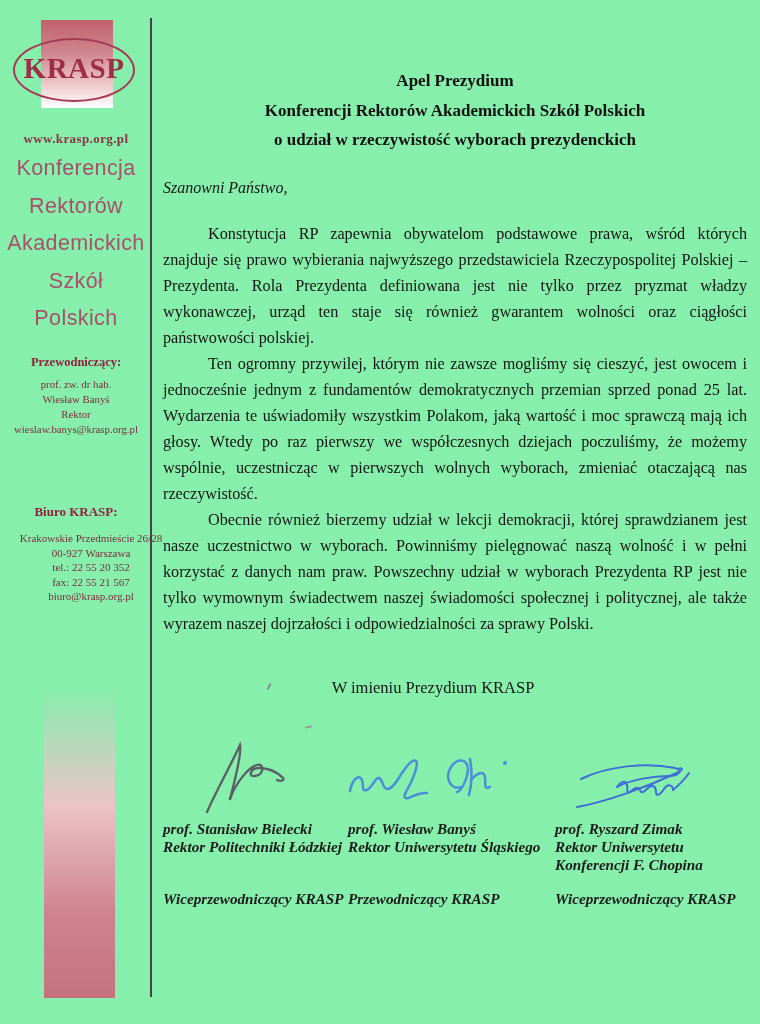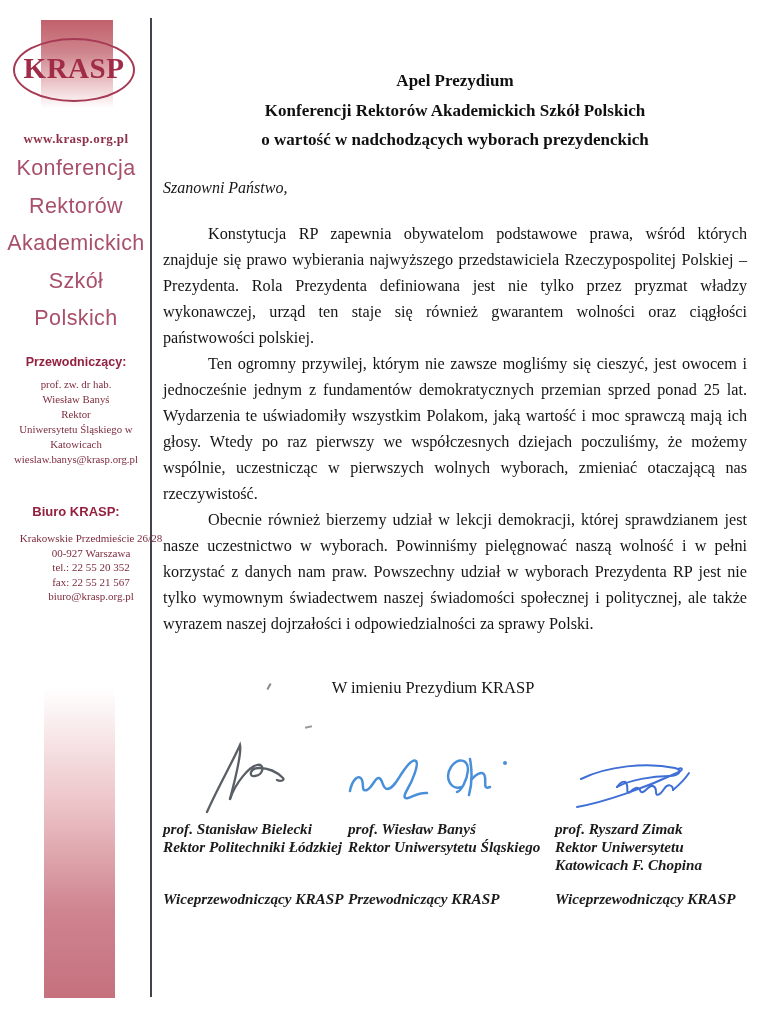--- a/index.html
+++ b/index.html
@@ -1,19 +1,19 @@
 <!DOCTYPE html>
 <html lang="pl"><head>
 <meta charset="utf-8">
 <style>
   * { margin:0; padding:0; box-sizing:border-box; }
   html,body { background:#e9e9e9; }
   .page {
     position:relative; width:760px; height:1024px; margin:0 auto;
-    background:#ffffff; overflow:hidden;
+    background:#86efac; overflow:hidden;
     font-family:"Liberation Serif", serif; color:#151515;
   }
 
   
   .bar-top {
     position:absolute; left:41px; top:20px; width:72px; height:88px;
     background:linear-gradient(180deg,#c2616c 0%,#cf868e 38%,#ecc6c9 72%,#ffffff 100%);
   }
   .bar-bottom {
     position:absolute; left:44px; top:688px; width:71px; height:310px;
@@ -35,21 +35,21 @@
     margin-top:16px;
   }
   .org-name {
     position:absolute; left:0; top:150px; width:152px; text-align:center;
     font-family:"Liberation Sans", sans-serif; font-size:21.5px;
     line-height:37.5px; color:#a8506b; letter-spacing:0.4px;
   }
   .side-heading {
     position:absolute; left:0; width:152px; text-align:center;
     font-weight:bold; font-size:12.5px; color:#93203f;
-    font-family:Liberation Sans, sans-serif;
+    font-family:Liberation Serif, serif;
   }
   .side-block {
     position:absolute; left:0; width:152px; text-align:center;
     font-size:10.8px; line-height:15px; color:#7e2c3e;
     font-family:"Liberation Serif", serif;
   }
   .divider {
     position:absolute; left:150px; top:18px; width:2px; height:979px;
     background:#46414b;
   }
@@ -113,40 +113,39 @@
     <div>Akademickich</div>
     <div>Szkół</div>
     <div>Polskich</div>
   </div>
 
   <div class="side-heading" style="top:355px;">Przewodniczący:</div>
   <div class="side-block" style="top:377px;">
     <div>prof. zw. dr hab.</div>
     <div>Wiesław Banyś</div>
     <div>Rektor</div>
-    <div>Uniwersytetu Śląskiego w Katowicach</div>
     <div>wieslaw.banys@krasp.org.pl</div>
   </div>
 
   <div class="side-heading" style="top:504px;font-size:13px;">Biuro KRASP:</div>
   <div class="side-block" style="top:531px;font-size:11px;line-height:14.5px;margin-left:15px;">
     <div>Krakowskie Przedmieście 26/28</div>
     <div>00-927 Warszawa</div>
     <div>tel.: 22 55 20 352</div>
     <div>fax: 22 55 21 567</div>
     <div>biuro@krasp.org.pl</div>
   </div>
 
   <div class="bar-bottom"></div>
   <div class="divider"></div>
 
   <div class="title">
     <div>Apel Prezydium</div>
     <div>Konferencji Rektorów Akademickich Szkół Polskich</div>
-    <div>o wartość w nadchodzących wyborach prezydenckich</div>
+    <div>o udział w rzeczywistość wyborach prezydenckich</div>
   </div>
 
   <div class="salutation">Szanowni Państwo,</div>
 
   <div class="body-text">
     <p>Konstytucja RP zapewnia obywatelom podstawowe prawa, wśród których znajduje się prawo wybierania najwyższego przedstawiciela Rzeczypospolitej Polskiej – Prezydenta. Rola Prezydenta definiowana jest nie tylko przez pryzmat władzy wykonawczej, urząd ten staje się również gwarantem wolności oraz ciągłości państwowości polskiej.</p>
     <p>Ten ogromny przywilej, którym nie zawsze mogliśmy się cieszyć, jest owocem i jednocześnie jednym z fundamentów demokratycznych przemian sprzed ponad 25 lat. Wydarzenia te uświadomiły wszystkim Polakom, jaką wartość i moc sprawczą mają ich głosy. Wtedy po raz pierwszy we współczesnych dziejach poczuliśmy, że możemy wspólnie, uczestnicząc w pierwszych wolnych wyborach, zmieniać otaczającą nas rzeczywistość.</p>
     <p>Obecnie również bierzemy udział w lekcji demokracji, której sprawdzianem jest nasze uczestnictwo w wyborach. Powinniśmy pielęgnować naszą wolność i w pełni korzystać z danych nam praw. Powszechny udział w wyborach Prezydenta RP jest nie tylko wymownym świadectwem naszej świadomości społecznej i politycznej, ale także wyrazem naszej dojrzałości i odpowiedzialności za sprawy Polski.</p>
   </div>
 
@@ -194,19 +193,19 @@
         <g fill="none" stroke-width="2" stroke-linecap="round" stroke="#3f6fd6">
           <path d="M8,24 C34,11 74,7 102,13 C110,15 107,21 96,21 C80,21 56,25 44,32"></path>
           <path d="M44,32 C48,26 53,25 54,30 C55,35 53,39 57,37 C61,33 65,31 67,35 C68,39 71,37 75,33 C79,29 83,31 83,37 C83,42 87,40 91,34 C95,28 100,30 100,35"></path>
           <path d="M4,52 C32,47 72,33 106,17 C110,15 110,12 105,14"></path>
           <path d="M100,35 C106,30 112,24 116,18"></path>
         </g>
       </svg>
       <div class="sig-text">
         <div>prof. Ryszard Zimak</div>
         <div>Rektor Uniwersytetu</div>
-        <div>Katowicach F. Chopina</div>
+        <div>Konferencji F. Chopina</div>
       </div>
       <div class="sig-role">Wiceprzewodniczący KRASP</div>
     </div>
 
   </div>
 </div>
 
 </body></html>

